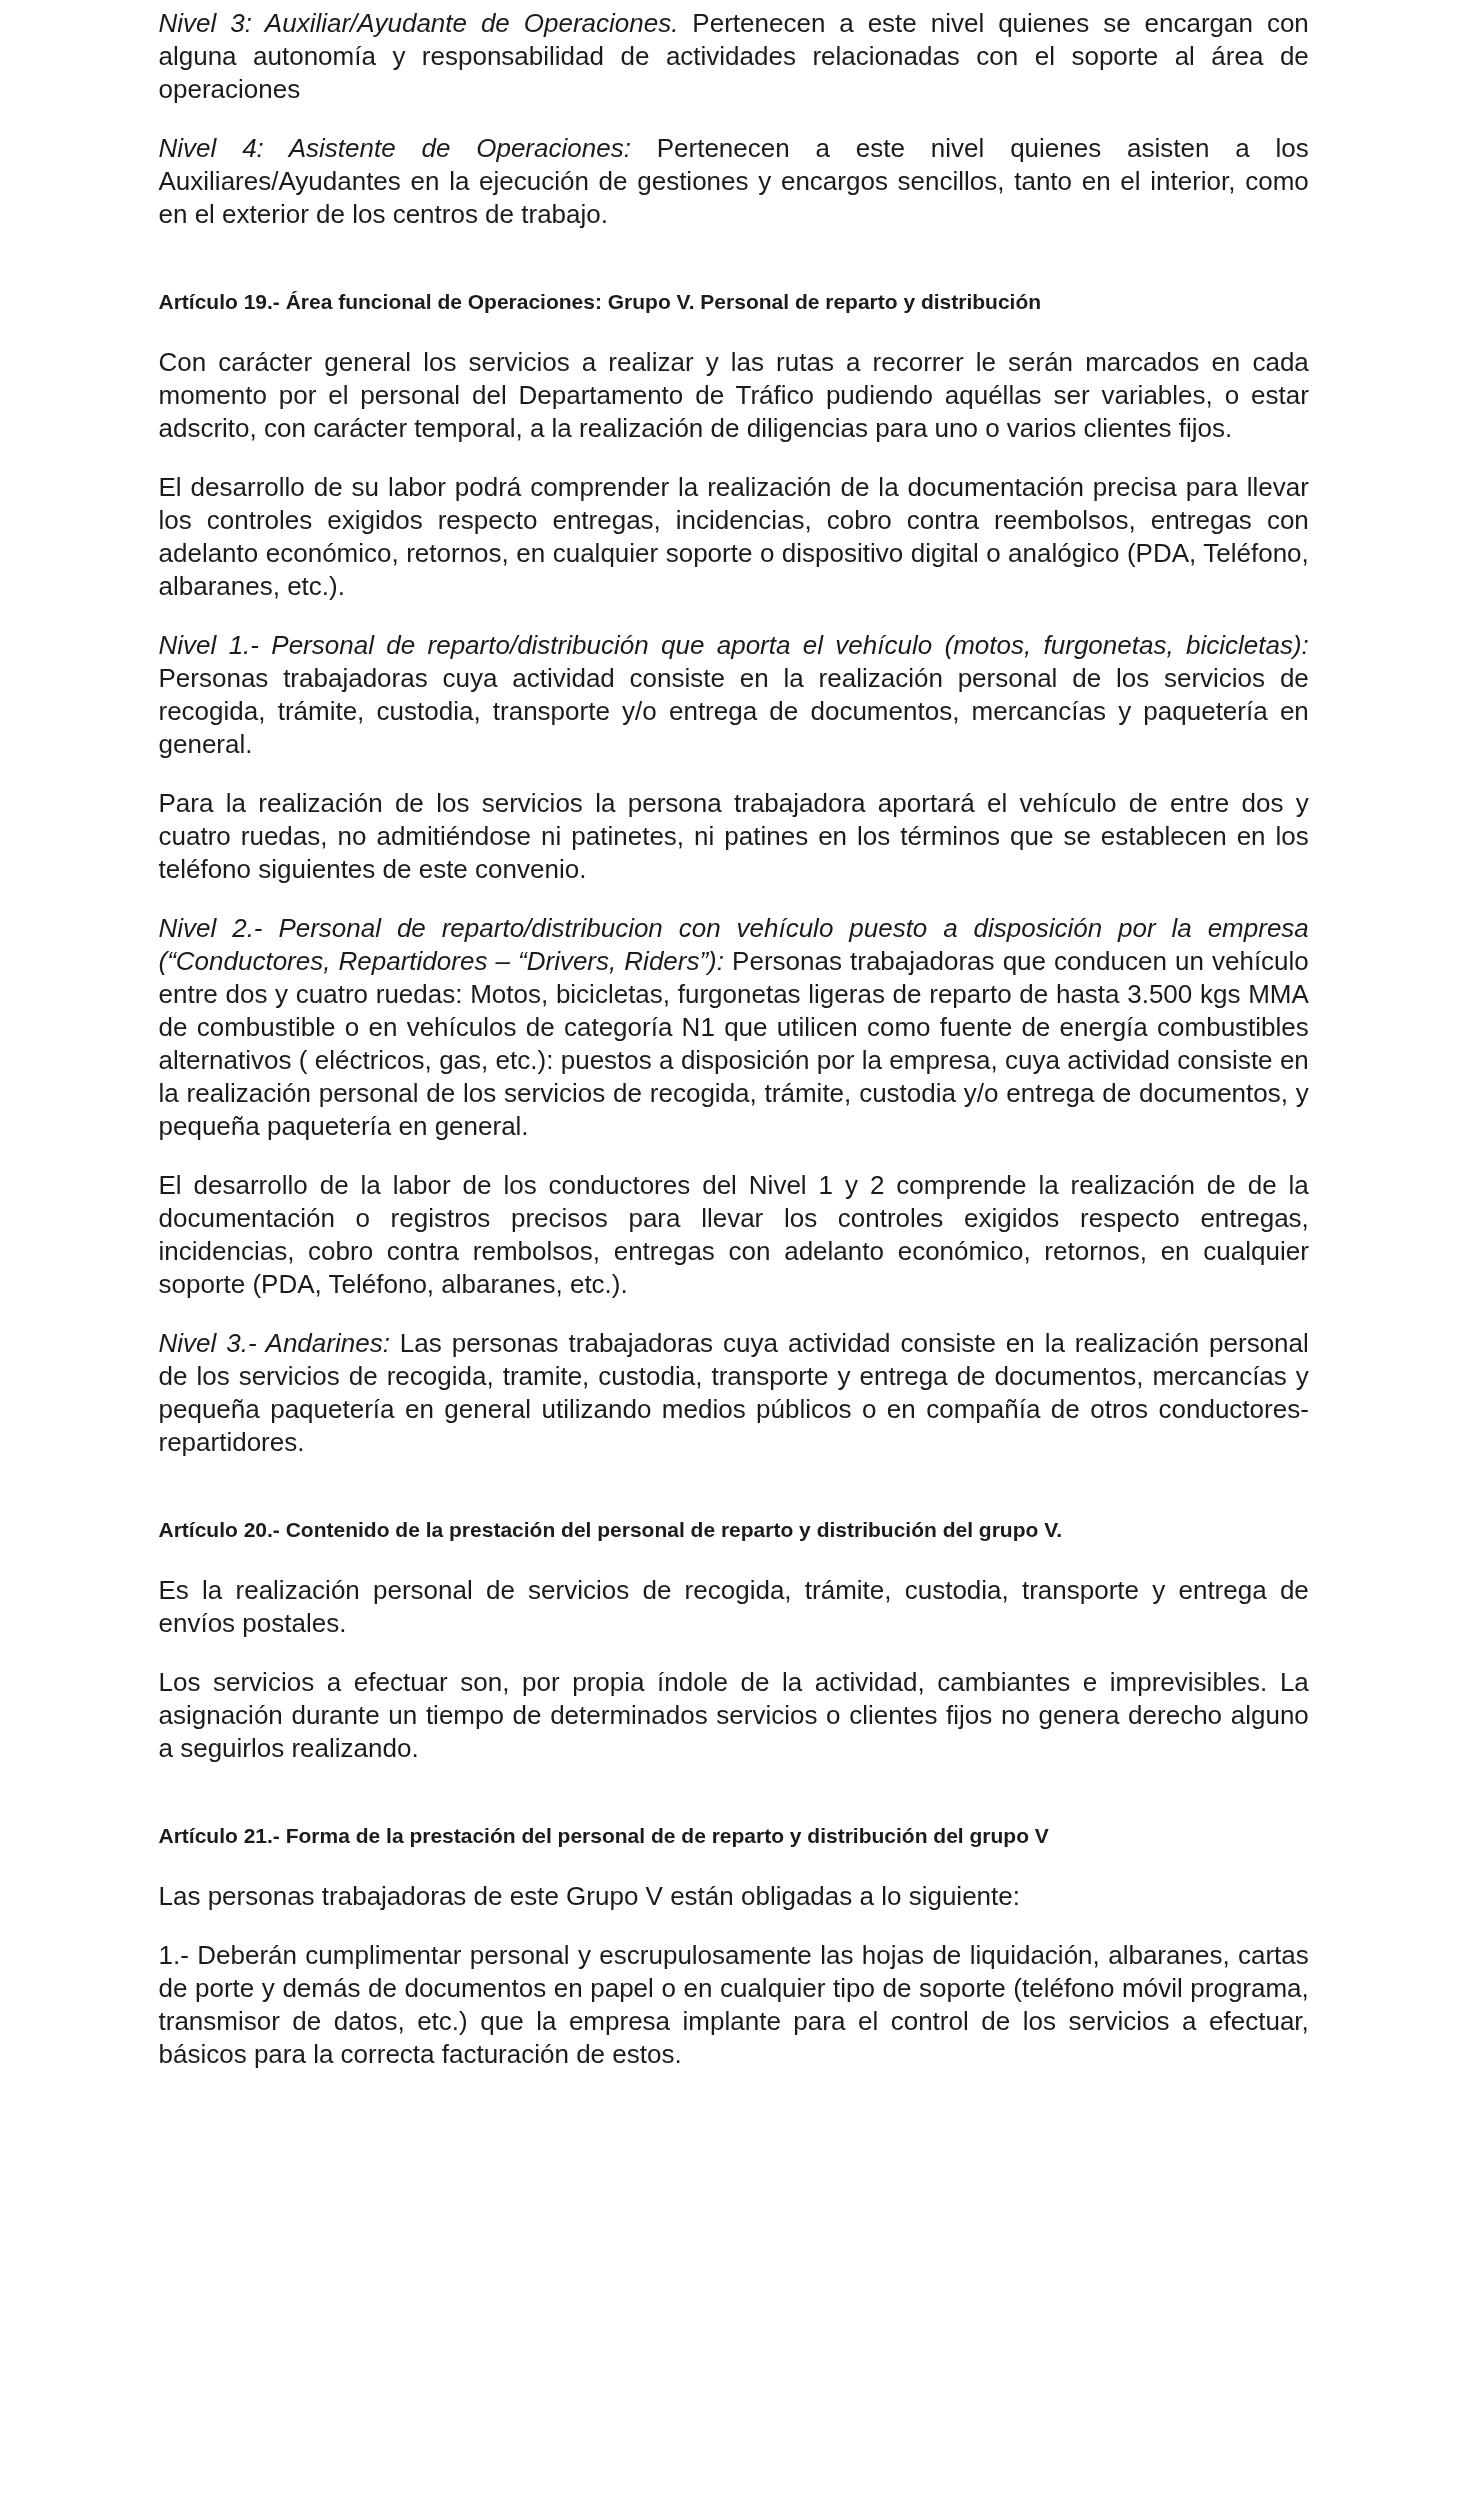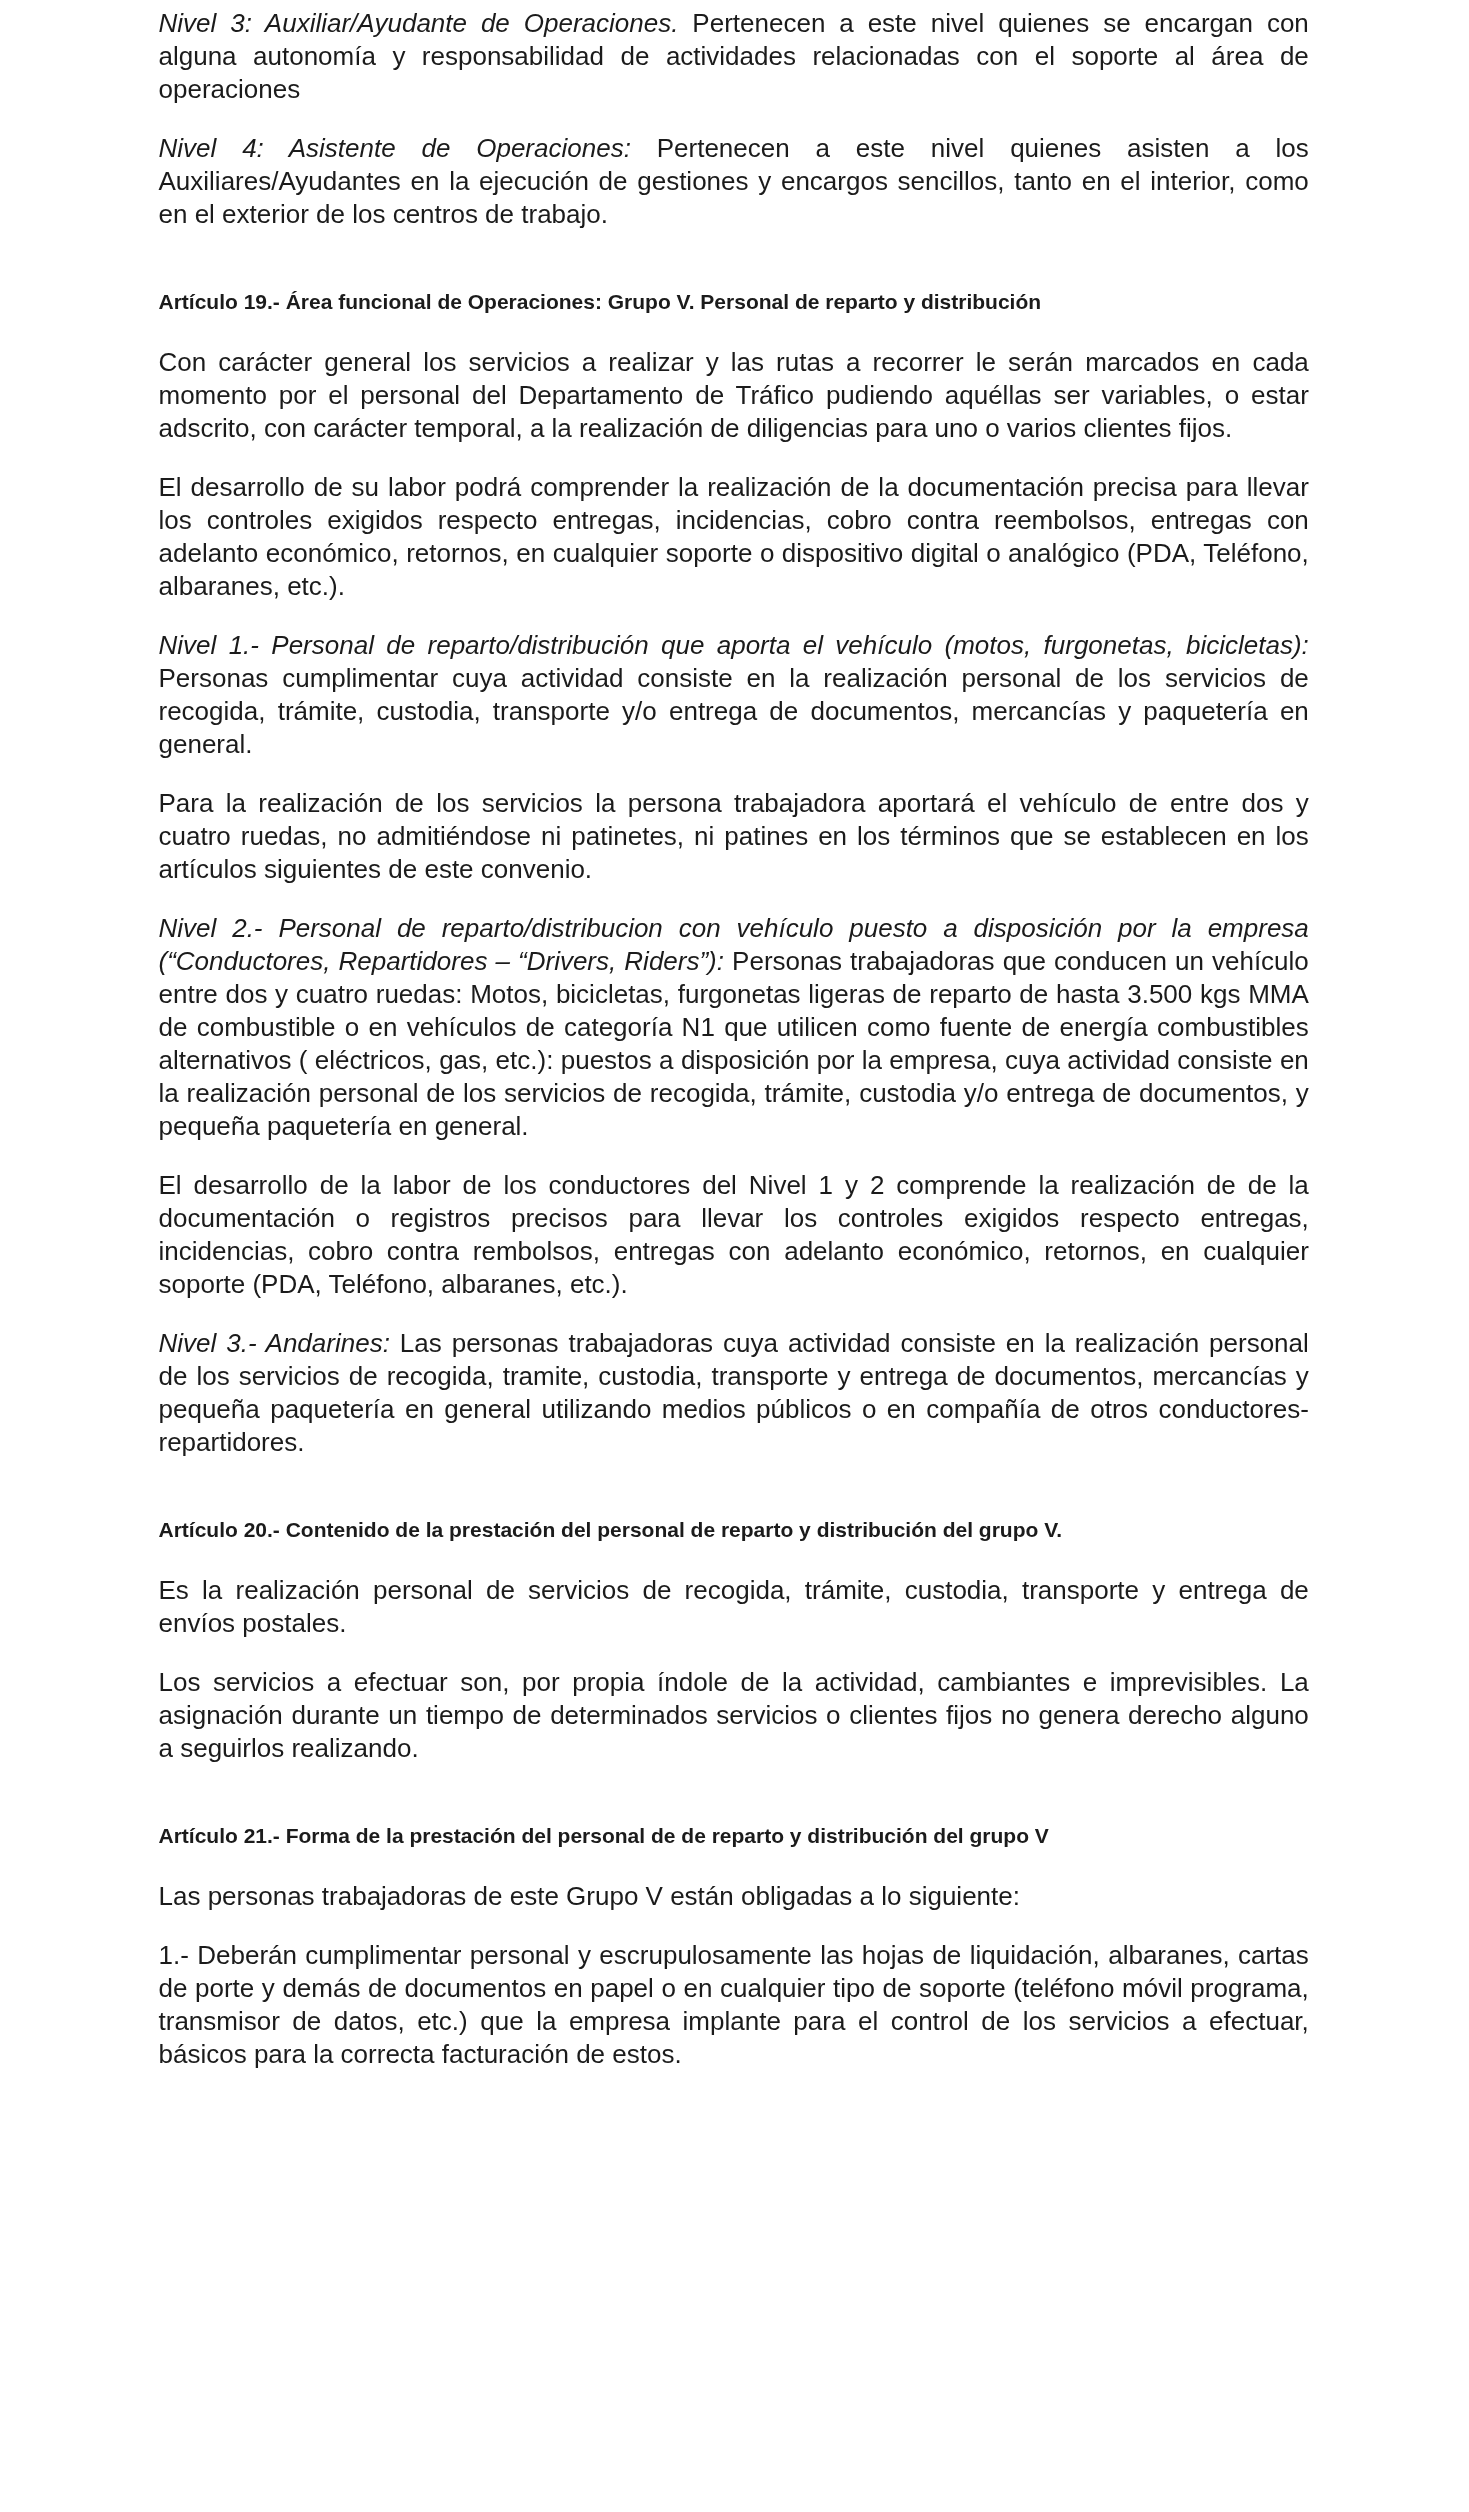--- a/index.html
+++ b/index.html
@@ -43,23 +43,23 @@
   <p class="para"><span class="lead-italic">Nivel 3: Auxiliar/Ayudante de Operaciones.</span><span>  Pertenecen a este nivel quienes se encargan con alguna autonomía y responsabilidad de actividades relacionadas con el soporte al área de operaciones</span></p>
 
   <p class="para"><span class="lead-italic">Nivel 4: Asistente de Operaciones:</span><span>  Pertenecen a este nivel quienes asisten a los Auxiliares/Ayudantes en la ejecución de gestiones y encargos sencillos, tanto en el interior, como en el exterior de los centros de trabajo.</span></p>
 
   <h2 class="article-heading">Artículo 19.- Área funcional de Operaciones: Grupo V. Personal de reparto y distribución</h2>
 
   <p class="para">Con carácter general los servicios a realizar y las rutas a recorrer le serán marcados en cada momento por el personal del Departamento de Tráfico pudiendo aquéllas ser variables, o estar adscrito, con carácter temporal, a la realización de diligencias para uno o varios clientes fijos.</p>
 
   <p class="para">El desarrollo de su labor podrá comprender la realización de la documentación precisa para llevar los controles exigidos respecto entregas, incidencias, cobro contra reembolsos, entregas con adelanto económico, retornos, en cualquier soporte o dispositivo digital o analógico (PDA, Teléfono, albaranes, etc.).</p>
 
-  <p class="para"><span class="lead-italic">Nivel 1.- Personal de reparto/distribución que aporta el vehículo (motos, furgonetas, bicicletas):</span><span> Personas cumplimentar cuya actividad consiste en la realización personal de los servicios de recogida, trámite, custodia, transporte y/o entrega de documentos, mercancías y paquetería en general.</span></p>
+  <p class="para"><span class="lead-italic">Nivel 1.- Personal de reparto/distribución que aporta el vehículo (motos, furgonetas, bicicletas):</span><span> Personas trabajadoras cuya actividad consiste en la realización personal de los servicios de recogida, trámite, custodia, transporte y/o entrega de documentos, mercancías y paquetería en general.</span></p>
 
-  <p class="para">Para la realización de los servicios la persona trabajadora aportará el vehículo de entre dos y cuatro ruedas, no admitiéndose ni patinetes, ni patines en los términos que se establecen en los artículos siguientes de este convenio.</p>
+  <p class="para">Para la realización de los servicios la persona trabajadora aportará el vehículo de entre dos y cuatro ruedas, no admitiéndose ni patinetes, ni patines en los términos que se establecen en los teléfono siguientes de este convenio.</p>
 
   <p class="para"><span class="lead-italic">Nivel 2.- Personal de reparto/distribucion con vehículo puesto a disposición por la empresa (“Conductores, Repartidores – “Drivers, Riders”):</span><span> Personas trabajadoras que conducen un vehículo entre dos y cuatro ruedas: Motos, bicicletas, furgonetas ligeras de reparto de hasta 3.500 kgs MMA de combustible o en vehículos de categoría N1 que utilicen como fuente de energía combustibles alternativos ( eléctricos, gas, etc.): puestos a disposición por la empresa, cuya actividad consiste en la realización personal de los servicios de recogida, trámite, custodia y/o entrega de documentos, y pequeña paquetería en general.</span></p>
 
   <p class="para">El desarrollo de la labor de los conductores del Nivel 1 y 2 comprende la realización de de la documentación o registros precisos para llevar los controles exigidos respecto entregas, incidencias, cobro contra rembolsos, entregas con adelanto económico, retornos, en cualquier soporte (PDA, Teléfono, albaranes, etc.).</p>
 
   <p class="para"><span class="lead-italic">Nivel 3.- Andarines:</span><span> Las personas trabajadoras cuya actividad consiste en la realización personal de los servicios de recogida, tramite, custodia, transporte y entrega de documentos, mercancías y pequeña paquetería en general utilizando medios públicos o en compañía de otros conductores-repartidores.</span></p>
 
   <h2 class="article-heading">Artículo 20.- Contenido de la prestación del personal de reparto y distribución del grupo V.</h2>
 
   <p class="para">Es la realización personal de servicios de recogida, trámite, custodia, transporte y entrega de envíos postales.</p>

